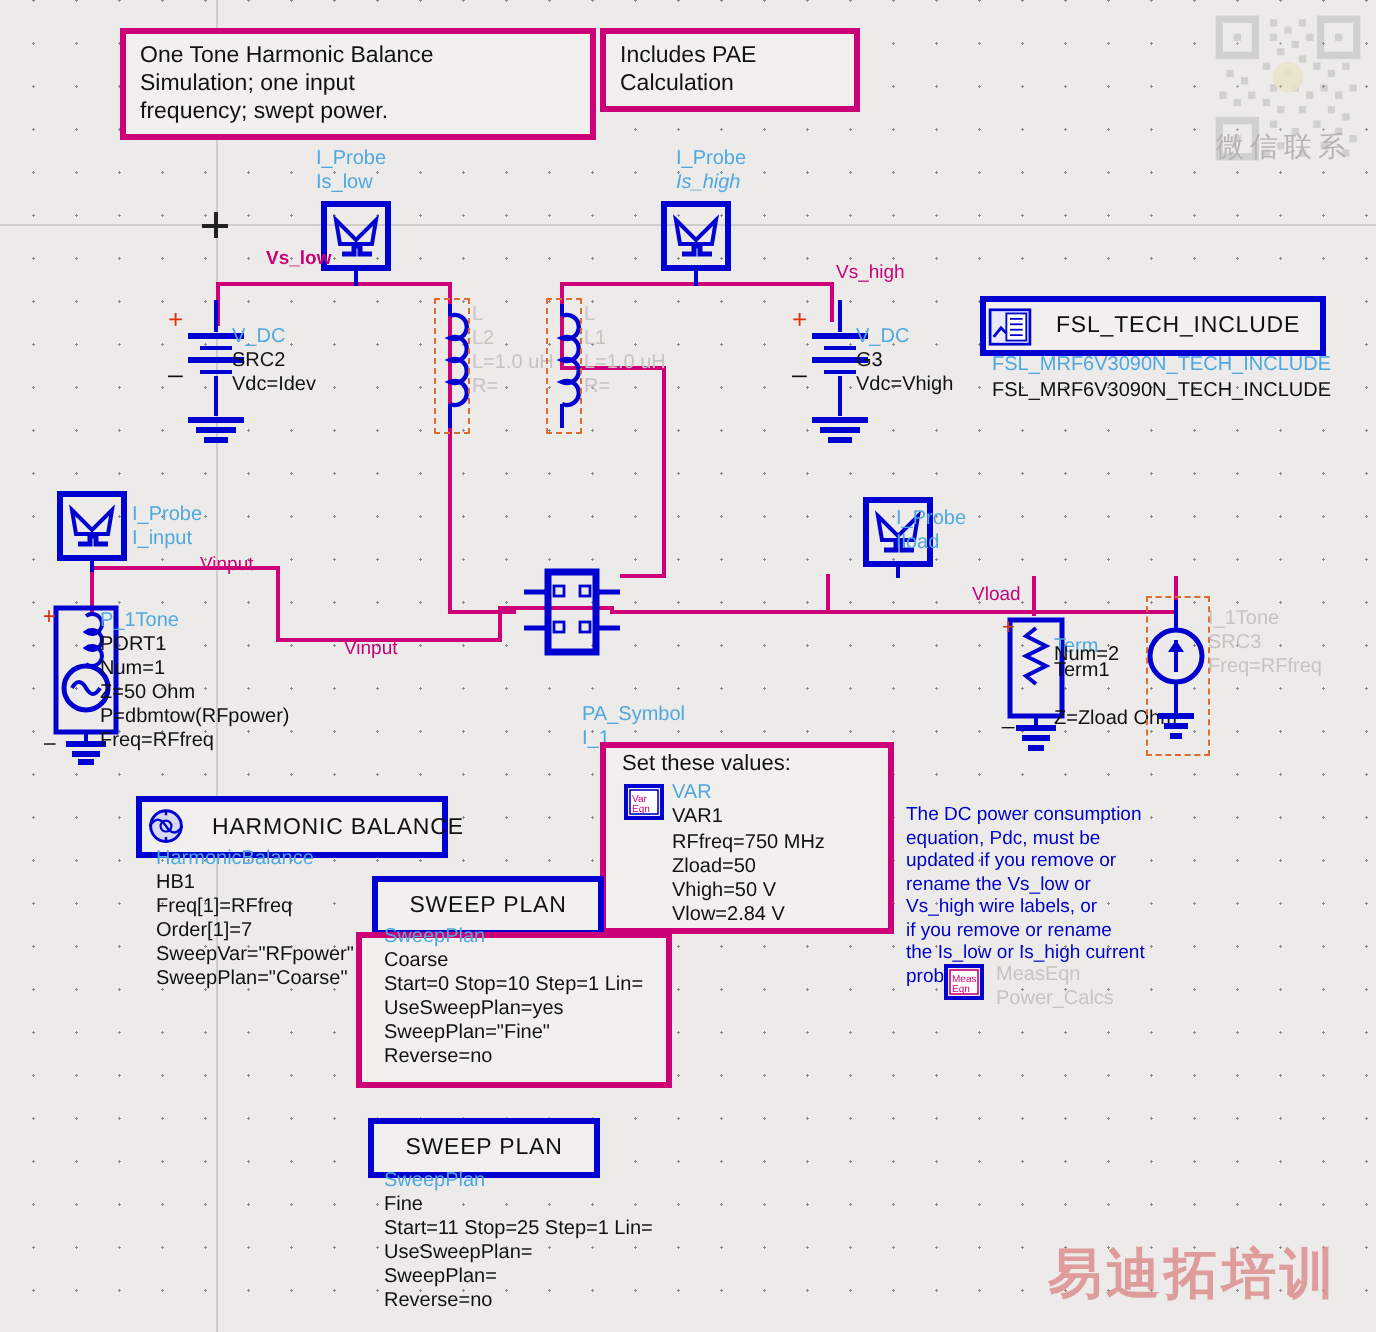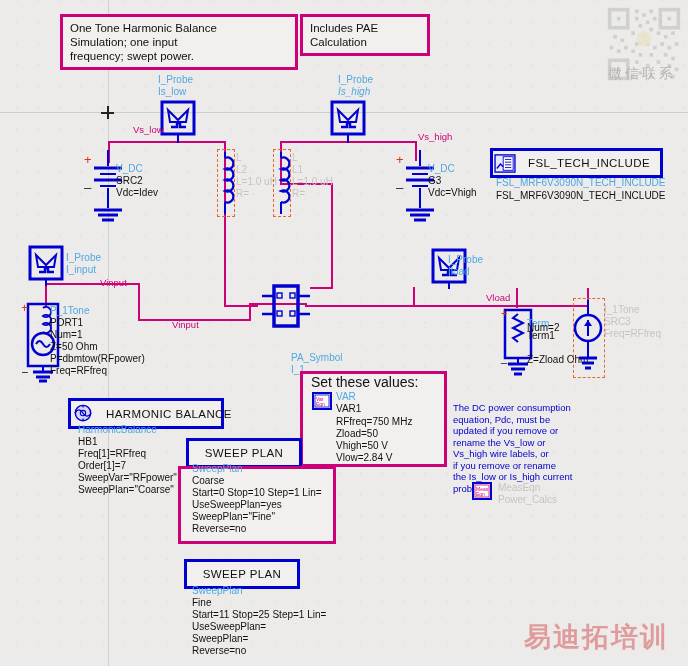--- a/index.html
+++ b/index.html
@@ -88,21 +88,21 @@
   <div class="abs" style="left:160px;top:100px;">
     <svg width="36" height="36" viewBox="0 0 36 36">
       <rect x="2" y="2" width="32" height="32" fill="none" stroke="#0000d0" stroke-width="3"></rect>
       <path d="M8 10 L18 20 L28 10 L26 22 L10 22 Z" fill="none" stroke="#0000d0" stroke-width="2"></path>
       <path d="M11 27 h6 v-4 h3 v4 h6" fill="none" stroke="#0000d0" stroke-width="2.5"></path>
     </svg>
   </div>
   <div class="bwire v" style="left:177px;top:133px;height:10px;"></div>
   <div class="lbl t-cyan" style="left:158px;top:74px;">I_Probe</div>
   <div class="lbl t-cyan" style="left:158px;top:86px;">Is_low</div>
-  <div class="lbl t-pink" style="left:133px;top:124px;">Vs_low</div>
+  <div class="lbl t-pink" style="left:133px;top:124px;font-weight:bold;">Vs_low</div>
 
   <div class="abs" style="left:330px;top:100px;">
     <svg width="36" height="36" viewBox="0 0 36 36">
       <rect x="2" y="2" width="32" height="32" fill="none" stroke="#0000d0" stroke-width="3"></rect>
       <path d="M8 10 L18 20 L28 10 L26 22 L10 22 Z" fill="none" stroke="#0000d0" stroke-width="2"></path>
       <path d="M11 27 h6 v-4 h3 v4 h6" fill="none" stroke="#0000d0" stroke-width="2.5"></path>
     </svg>
   </div>
   <div class="bwire v" style="left:347px;top:133px;height:10px;"></div>
   <div class="lbl t-cyan" style="left:338px;top:74px;">I_Probe</div>
@@ -280,21 +280,21 @@
       <line x1="13" y1="68" x2="19" y2="68" stroke="#0000d0" stroke-width="3"></line>
     </svg>
     <div class="dashed" style="left:1px;top:-2px;width:30px;height:78px;"></div>
   </div>
   <div class="lbl t-grey" style="left:604px;top:304px;">I_1Tone</div>
   <div class="lbl t-grey" style="left:604px;top:316px;">SRC3</div>
   <div class="lbl t-grey" style="left:604px;top:328px;">Freq=RFfreq</div>
 
 
   <div class="pinkbox" style="left:300px;top:371px;width:141px;height:90px;"></div>
-  <div class="lbl t-black" style="left:311px;top:377px;font-size:14px;">Set these values:</div>
+  <div class="lbl t-black" style="left:311px;top:377px;font-size:11px;">Set these values:</div>
   <svg class="abs" style="left:312px;top:392px;" width="20" height="18" viewBox="0 0 20 18">
     <rect x="1" y="1" width="18" height="16" fill="#f2f0ee" stroke="#0000d0" stroke-width="2"></rect>
     <rect x="3" y="3" width="14" height="12" fill="#fff" stroke="#0000d0" stroke-width="0.8"></rect>
     <text x="4" y="9" font-size="5" fill="#cc0077" font-family="Liberation Sans">Var</text>
     <text x="4" y="14" font-size="5" fill="#cc0077" font-family="Liberation Sans">Eqn</text>
   </svg>
   <div class="lbl t-cyan" style="left:336px;top:391px;">VAR</div>
   <div class="lbl t-black" style="left:336px;top:403px;font-size:10px;">VAR1</div>
   <div class="lbl t-black" style="left:336px;top:416px;font-size:10px;">RFfreq=750 MHz</div>
   <div class="lbl t-black" style="left:336px;top:428px;font-size:10px;">Zload=50</div>

